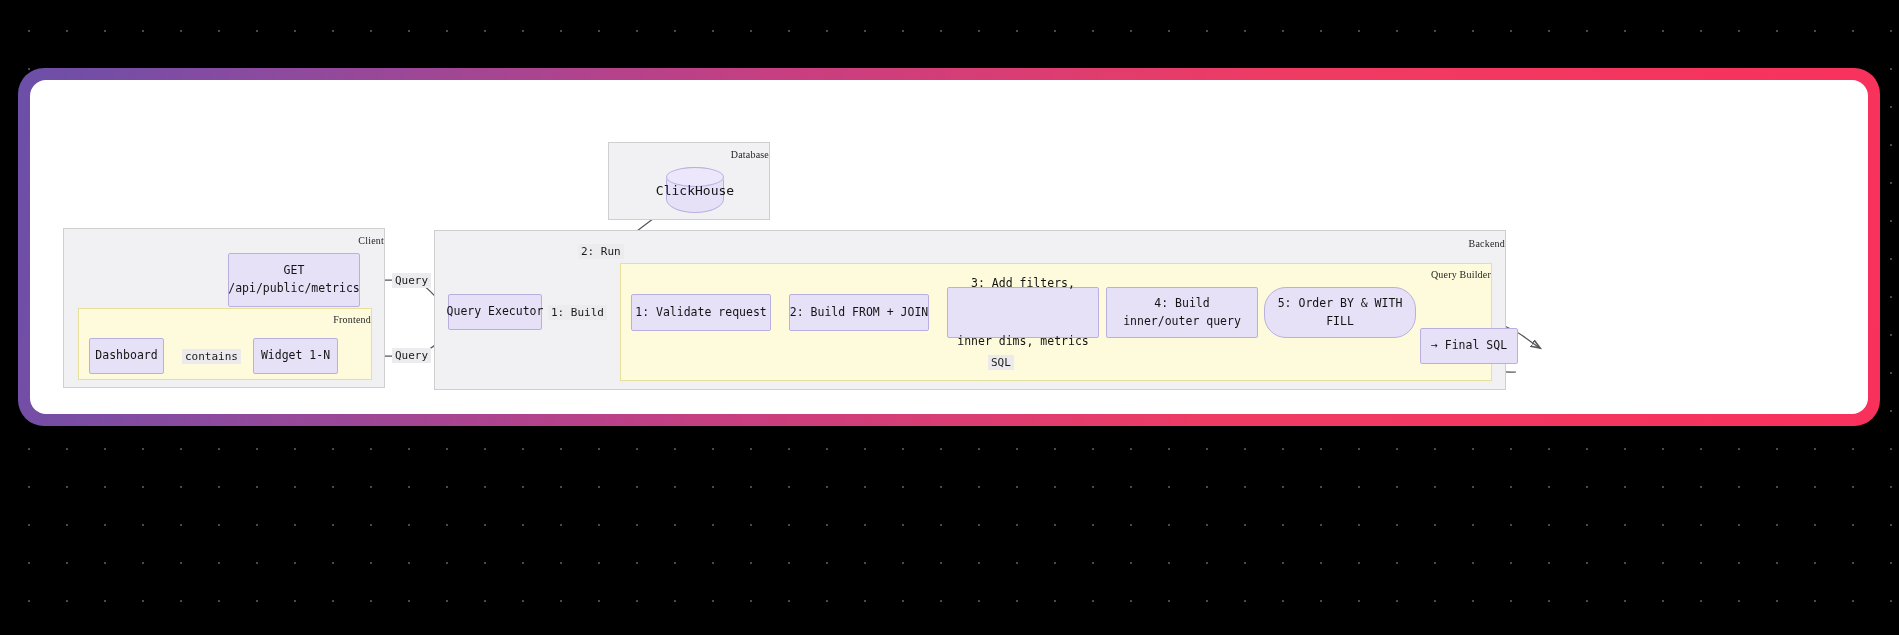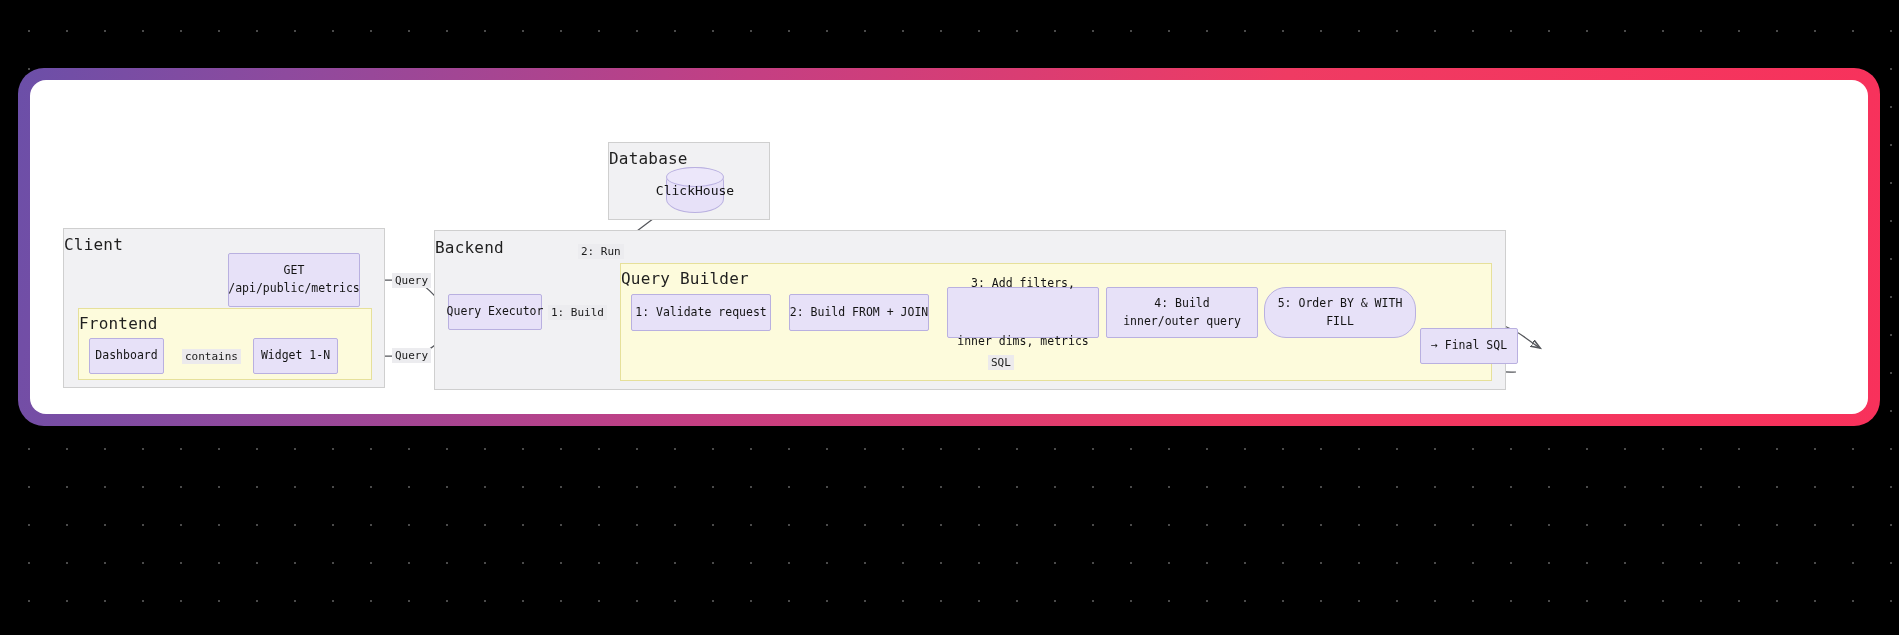--- a/index.html
+++ b/index.html
@@ -47,25 +47,26 @@
     border: 1px solid #cfcfcf;
     background: #f1f1f3;
   }
   .subgraph.yellow {
     border: 1px solid #e6e09a;
     background: #fdfbdc;
   }
   .sg-title {
     position: absolute;
     left: 0; right: 0;
-    text-align: left;
-    font-size: 16px;
+    text-align: right;
+    font-size: 10px;
     color: #1f1f1f;
     letter-spacing: .2px;
     white-space: nowrap;
+    font-family: Liberation Serif, serif;
   }
   
   .node {
     position: absolute;
     background: #e7e1f8;
     border: 1px solid #b9b0e0;
     border-radius: 2px;
     display: flex;
     flex-direction: column;
     align-items: center;

